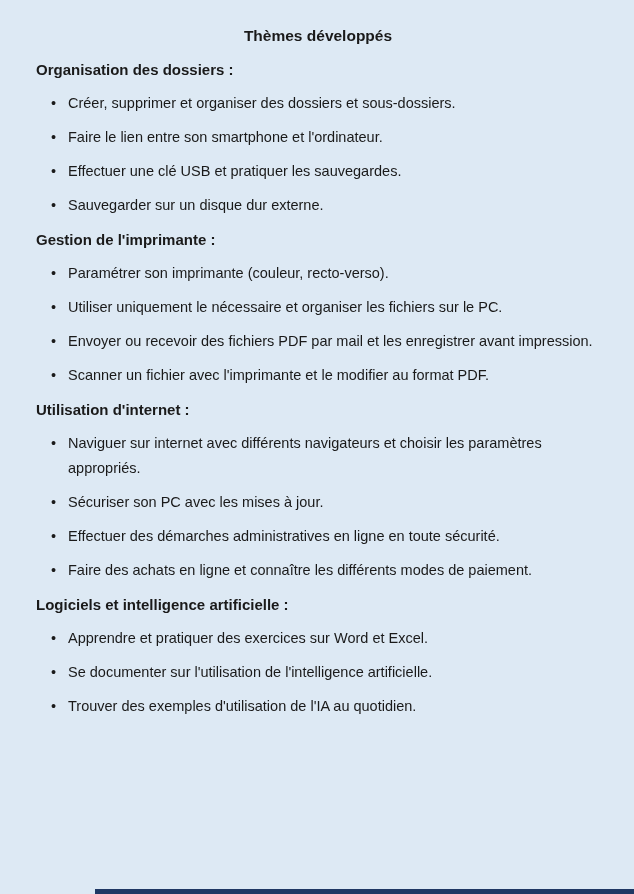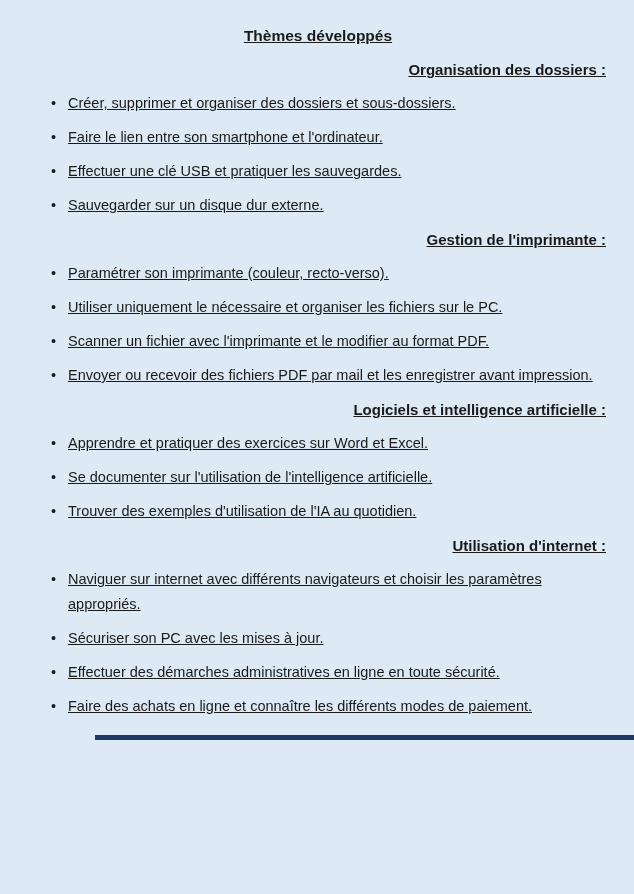--- a/index.html
+++ b/index.html
@@ -11,37 +11,35 @@
   }
   body {
     background: #dde9f4;
     font-family: "Liberation Sans", sans-serif;
     color: #1a1a1a;
   }
   main {
     position: relative;
     box-sizing: border-box;
     width: 634px;
-    height: 740px;
+    height: 894px;
     padding: 14px 26px 0 28px;
-    text-decoration: underline;
   }
   h1 {
     font-size: 15.5px;
     font-weight: 700;
     text-align: center;
     margin: 9px 0;
     line-height: 25px;
   }
   h2 {
     font-size: 15px;
     font-weight: 700;
-    margin: 9px 2px;
+    margin: 9px 8px;
     line-height: 25px;
-    text-align: right;
   }
   ul {
     list-style: none;
     margin: 0;
     padding: 0 0 0 40px;
   }
   li {
     position: relative;
     font-size: 14.5px;
     line-height: 25px;
@@ -78,38 +76,38 @@
       <li>Effectuer une clé USB et pratiquer les sauvegardes.</li>
       <li>Sauvegarder sur un disque dur externe.</li>
     </ul>
   </section>
 
   <section>
     <h2>Gestion de l'imprimante :</h2>
     <ul>
       <li>Paramétrer son imprimante (couleur, recto-verso).</li>
       <li>Utiliser uniquement le nécessaire et organiser les fichiers sur le PC.</li>
+      <li>Envoyer ou recevoir des fichiers PDF par mail et les enregistrer avant impression.</li>
       <li>Scanner un fichier avec l'imprimante et le modifier au format PDF.</li>
-      <li>Envoyer ou recevoir des fichiers PDF par mail et les enregistrer avant impression.</li>
-    </ul>
-  </section>
-
-  <section>
-    <h2>Logiciels et intelligence artificielle :</h2>
-    <ul>
-      <li>Apprendre et pratiquer des exercices sur Word et Excel.</li>
-      <li>Se documenter sur l'utilisation de l'intelligence artificielle.</li>
-      <li>Trouver des exemples d'utilisation de l'IA au quotidien.</li>
     </ul>
   </section>
 
   <section>
     <h2>Utilisation d'internet :</h2>
     <ul>
       <li>Naviguer sur internet avec différents navigateurs et choisir les paramètres appropriés.</li>
       <li>Sécuriser son PC avec les mises à jour.</li>
       <li>Effectuer des démarches administratives en ligne en toute sécurité.</li>
       <li>Faire des achats en ligne et connaître les différents modes de paiement.</li>
     </ul>
   </section>
 
+  <section>
+    <h2>Logiciels et intelligence artificielle :</h2>
+    <ul>
+      <li>Apprendre et pratiquer des exercices sur Word et Excel.</li>
+      <li>Se documenter sur l'utilisation de l'intelligence artificielle.</li>
+      <li>Trouver des exemples d'utilisation de l'IA au quotidien.</li>
+    </ul>
+  </section>
+
   <div class="bottom-bar"></div>
 </main>
 
 </body></html>

